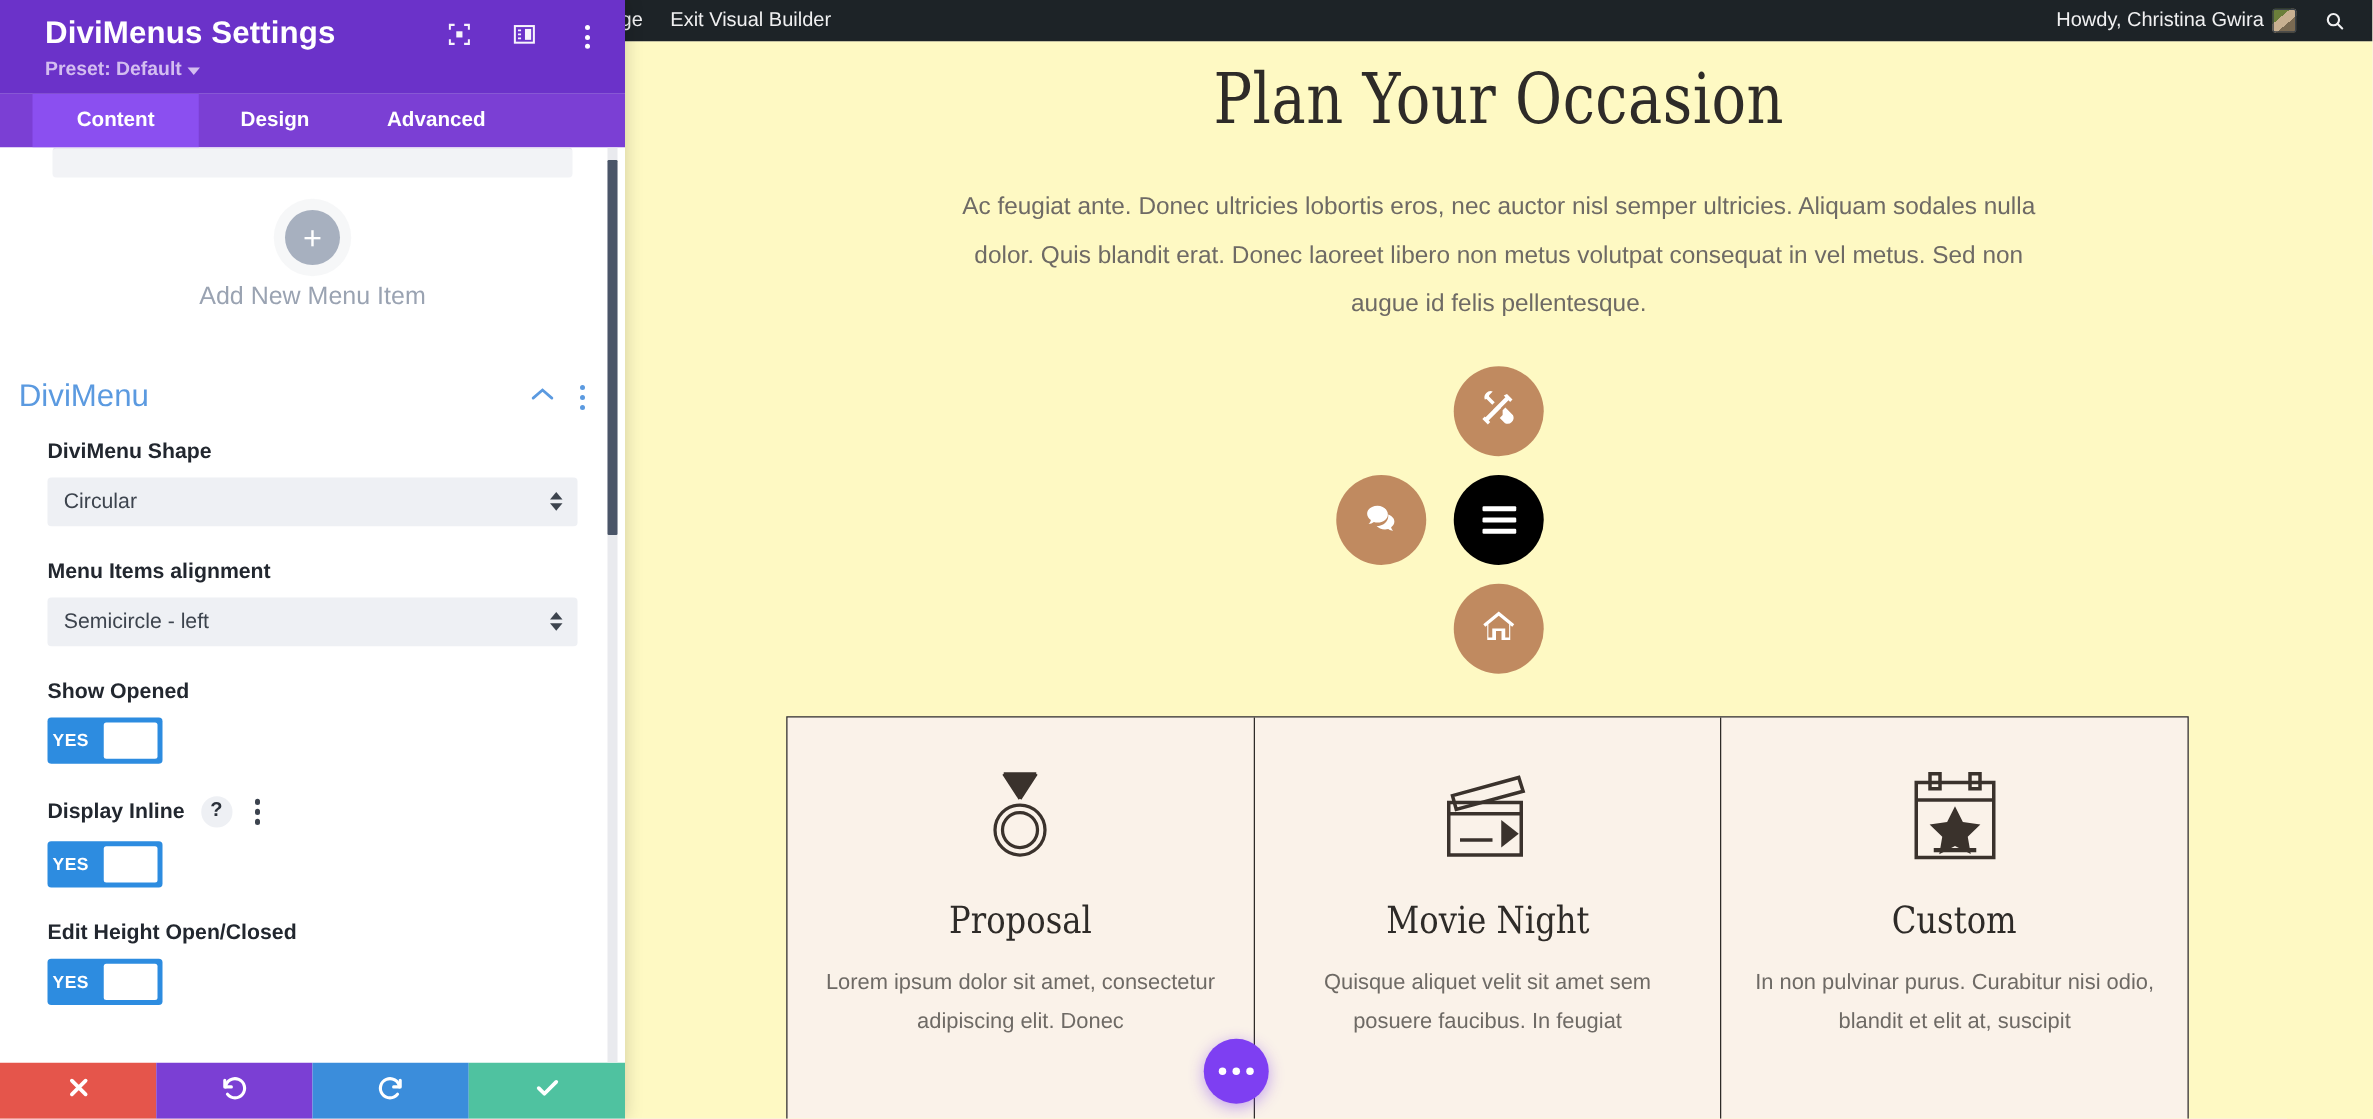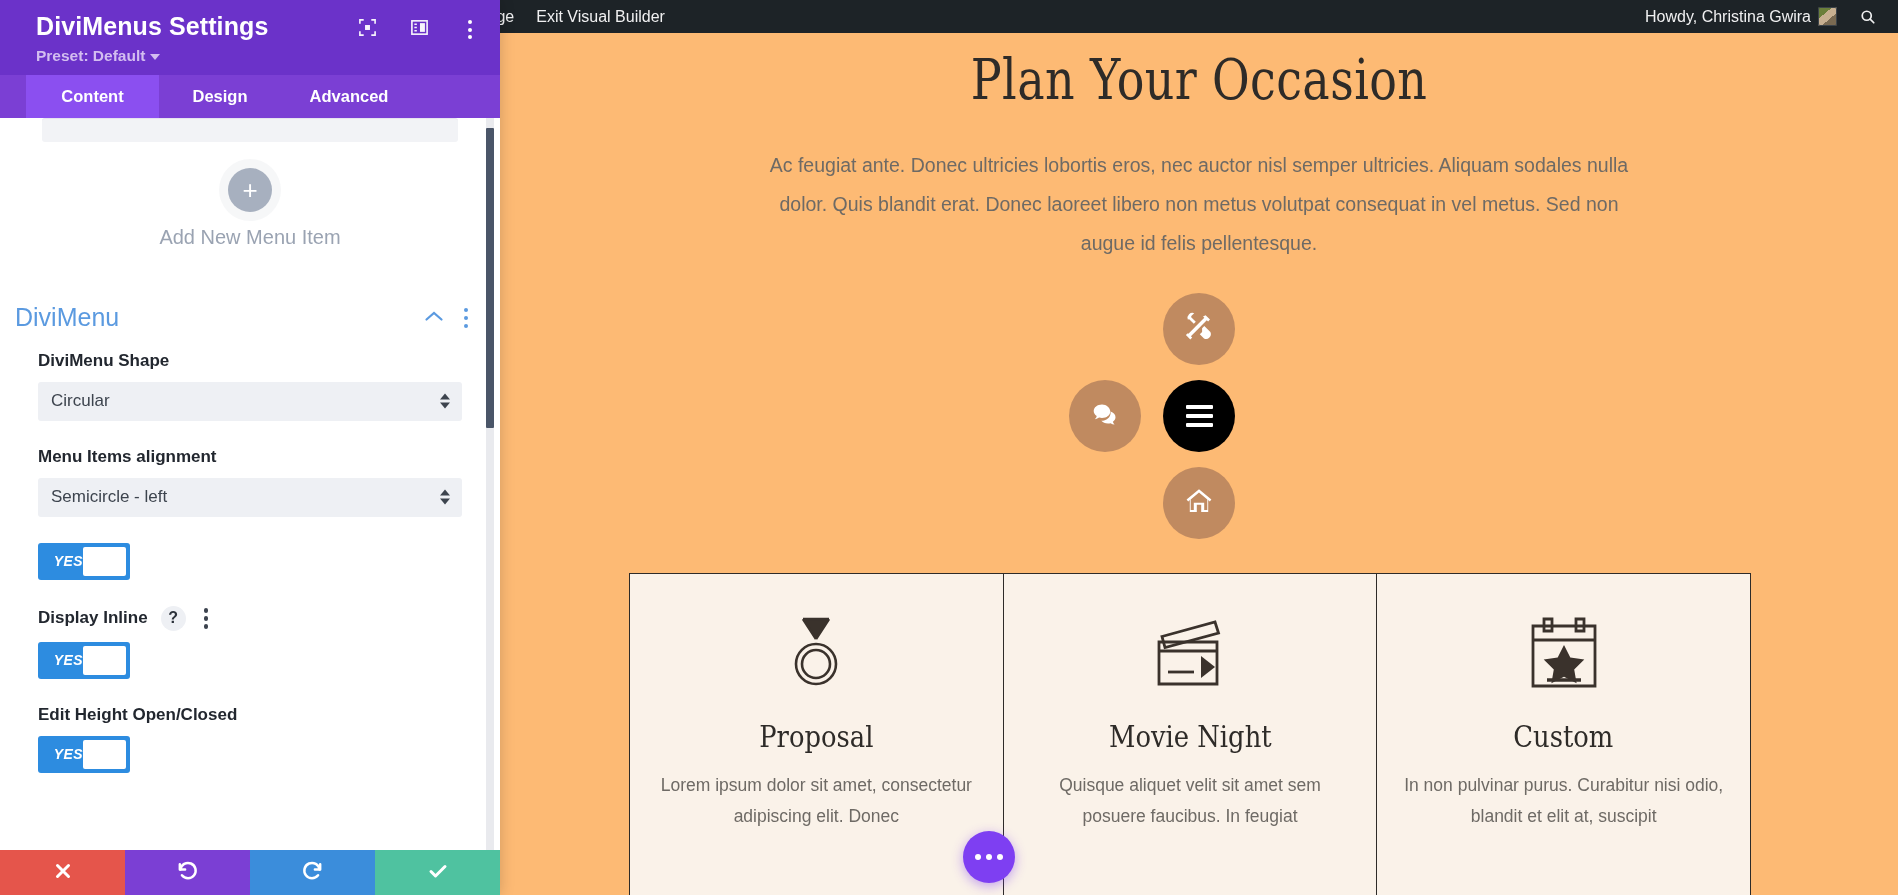--- a/index.html
+++ b/index.html
@@ -145,21 +145,21 @@
     width: 0; height: 0; border-left: 5px solid transparent;
     border-right: 5px solid transparent; border-top: 6px solid #3d444e;
   }
 
   .toggle {
     width: 92px; height: 37px; background: #2d8ce0; border-radius: 3px;
     display: flex; align-items: center; cursor: pointer; padding: 4px;
   }
   .toggle .tg-text {
     color: #fff; font-size: 14px; font-weight: 700; letter-spacing: .4px;
-    width: 41px; text-align: right; font-style: italic;
+    width: 41px; text-align: left;
   }
   .toggle .tg-knob {
     width: 43px; height: 29px; background: #fff; border-radius: 2px;
   }
 
   .sp-scrollbar {
     position: absolute; right: 6px; top: 0; width: 8px; height: 100%;
     background: #e9eaee;
   }
   .sp-scrollbar .thumb {
@@ -175,21 +175,21 @@
   }
   .f-cancel { background: #e5554b; }
   .f-undo   { background: #7b3fd4; }
   .f-redo   { background: #3b8ddb; }
   .f-save   { background: #4fc2a0; }
 
   
   .canvas {
     position: absolute; left: 500px; top: 33px;
     width: 1398px; height: 862px;
-    background: #fdba74; overflow: hidden;
+    background: #fef9c3; overflow: hidden;
   }
   .hero-title {
     text-align: center; font-family: "DejaVu Serif", serif;
     font-size: 56px; font-weight: 400; color: #2e2b28;
     letter-spacing: .5px; margin-top: 14px;
     transform: scaleX(.82); transform-origin: center;
   }
   .hero-body {
     width: 880px; margin: 34px auto 0; text-align: center;
     font-size: 19.5px; line-height: 2.0; color: #6e6a65;
@@ -507,20 +507,23 @@
           <div class="select-box">
             <span>Semicircle - left</span>
             <span class="select-arrows">
               <span class="tri-up"></span>
                 <span class="tri-down"></span>
             </span>
           </div>
         </div>
 
         <div class="field">
+          <div class="field-label">
+            <span>Show Opened</span>
+          </div>
           <div class="toggle">
             <span class="tg-text">YES</span>
             <span class="tg-knob"></span>
           </div>
         </div>
 
         <div class="field">
           <div class="field-label">
             <span>Display Inline</span>
             <span class="help-bubble">?</span>

